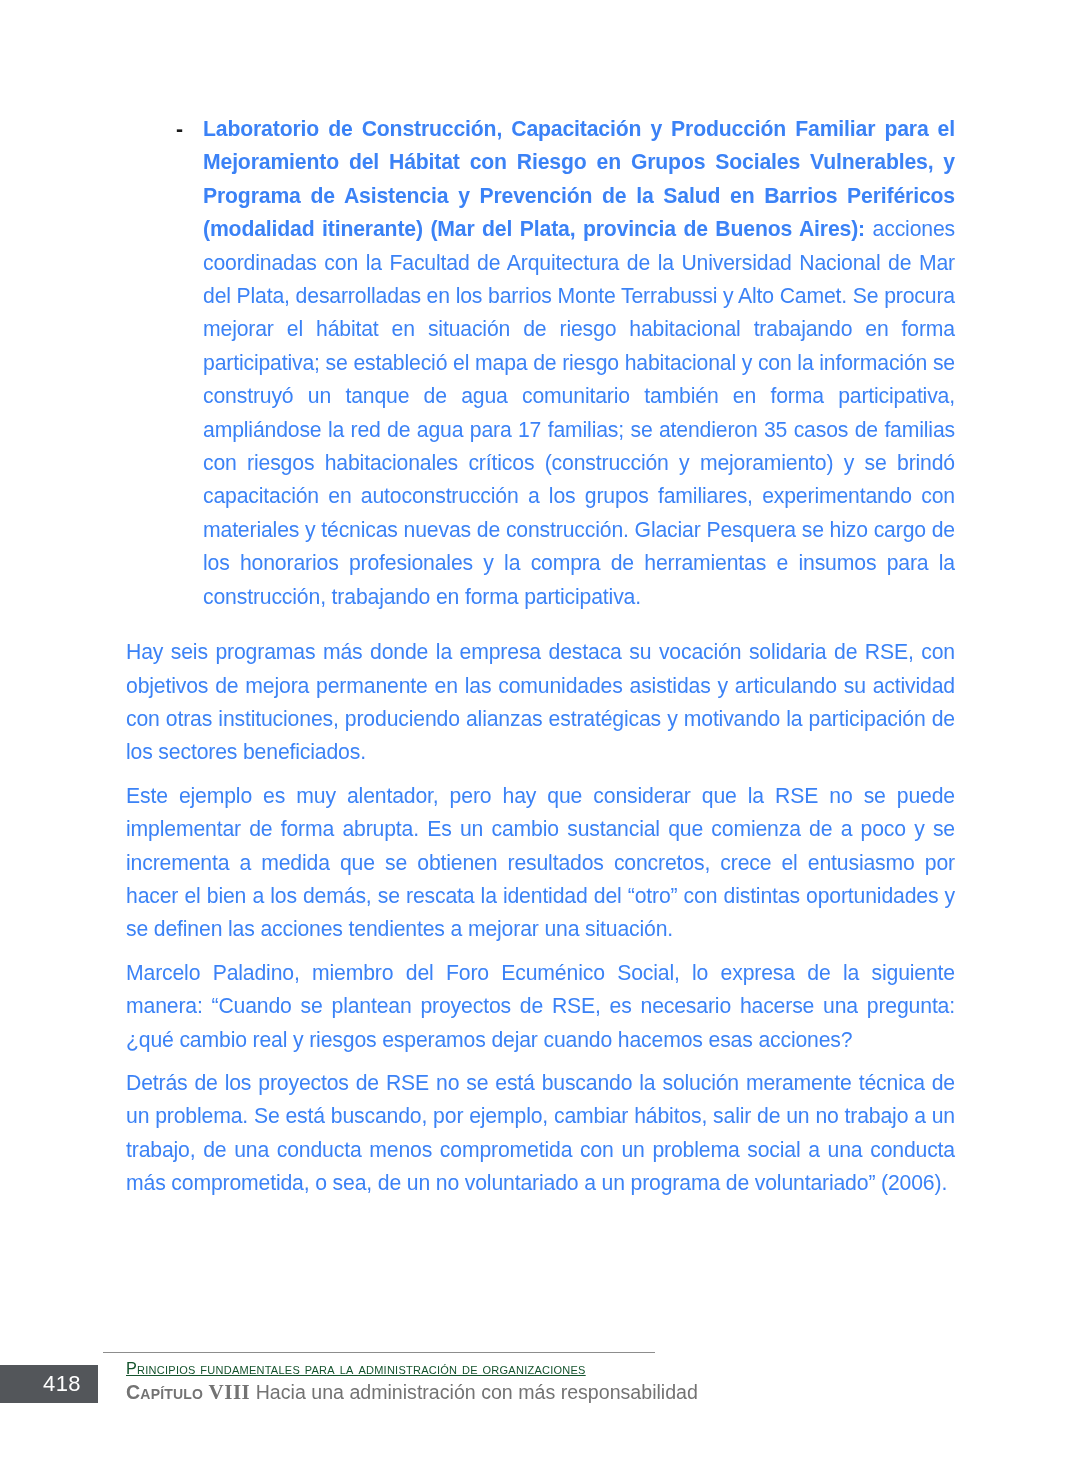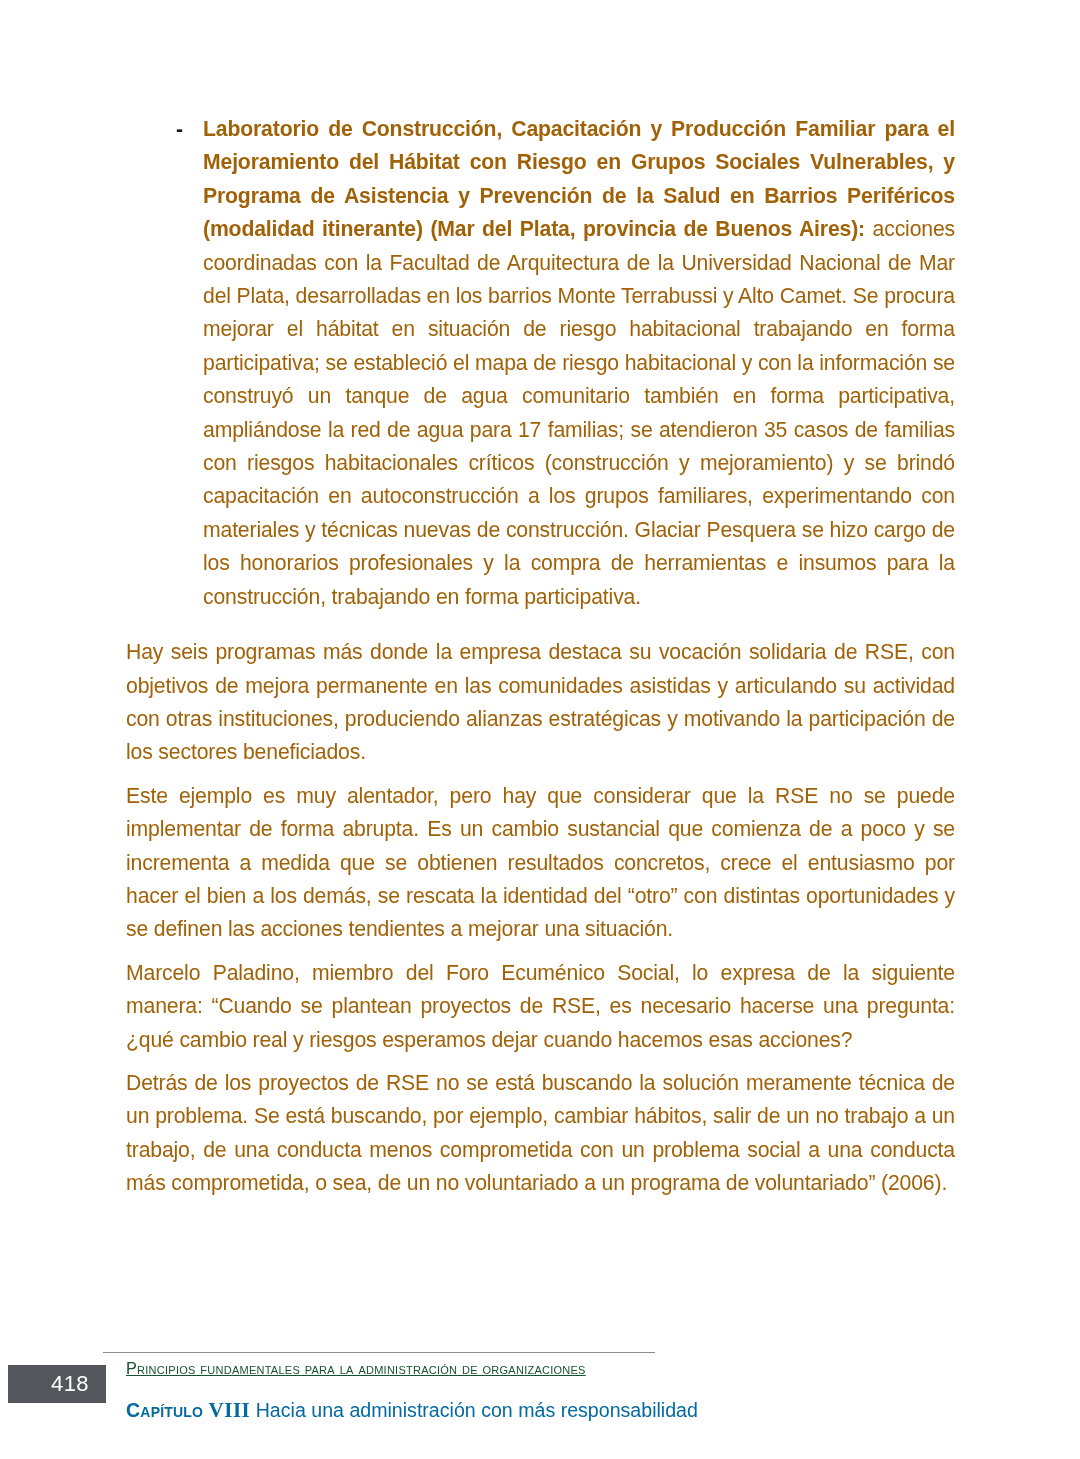--- a/index.html
+++ b/index.html
@@ -30,21 +30,21 @@
     width: 829px;
   }
 
   p {
     margin: 0;
     font-size: 21.2px;
     line-height: 33.4px;
     text-align: justify;
     text-justify: inter-word;
     letter-spacing: -0.15px;
-    color: #a16207;
+    color: #3b82f6;
   }
 
   .para + .para {
     margin-top: 10px;
   }
 
   
   .bullet-item {
     position: relative;
     padding-left: 77px;
@@ -77,21 +77,21 @@
   .footer-rule {
     position: absolute;
     left: 103px;
     top: 8px;
     width: 552px;
     height: 1px;
     background: #8d8d8d;
   }
   .page-number-box {
     position: absolute;
-    left: 8px;
+    left: 0;
     top: 21px;
     width: 98px;
     height: 38px;
     background: #53565a;
     display: flex;
     align-items: center;
     justify-content: center;
   }
   .page-number {
     color: #ffffff;
@@ -111,23 +111,23 @@
     line-height: 21px;
     color: #14532d;
     font-variant: small-caps;
     letter-spacing: 0.25px;
     white-space: nowrap;
     text-decoration: underline;
   }
   .footer-line2 {
     font-size: 19.6px;
     line-height: 25px;
-    color: #0369a1;
+    color: #737373;
     white-space: nowrap;
-    margin-top: 19px;
+    margin-top: 1px;
   }
   .footer-chapter-word {
     font-weight: bold;
     font-variant: small-caps;
     letter-spacing: 0.2px;
   }
   .footer-chapter-num {
     font-family: "Liberation Serif", serif;
     font-weight: bold;
     font-size: 21px;

